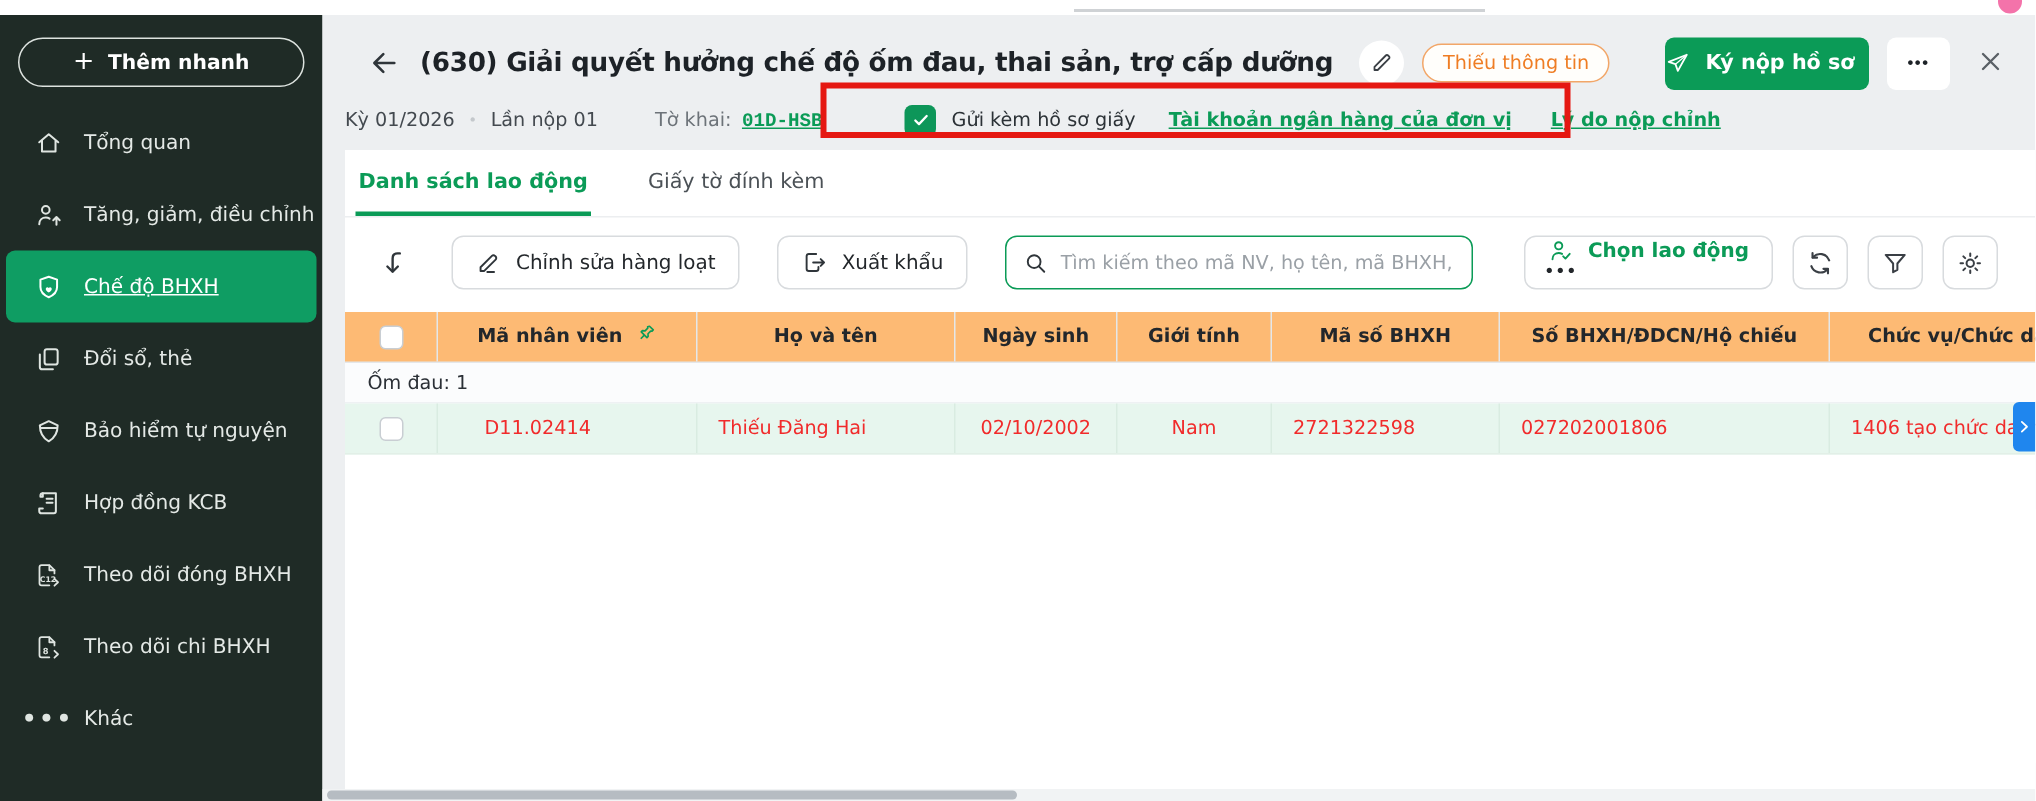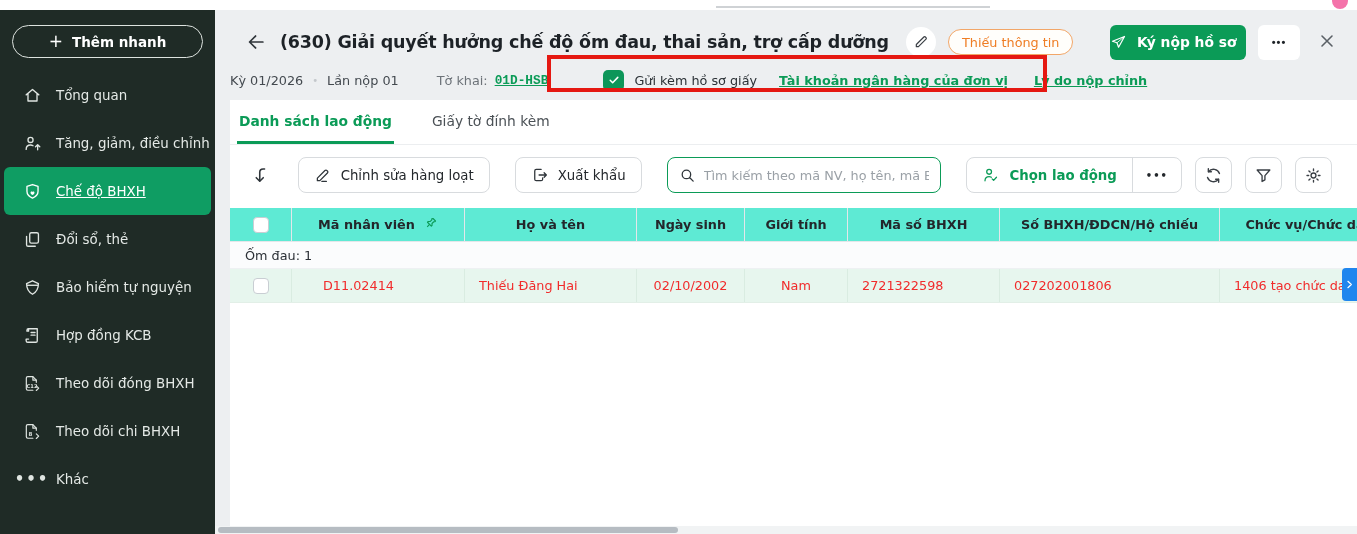--- a/index.html
+++ b/index.html
@@ -97,32 +97,32 @@
     height:36px; border:1px solid #d8dbde; border-radius:8px; background:#fff; cursor:pointer;
     display:flex; align-items:center; gap:9px; padding:0 15px;
     font:400 13.3px "DejaVu Sans","Liberation Sans",sans-serif; color:#23272b; white-space:nowrap;
   }
   .tb-btn svg { width:18px; height:18px; color:#2f353a; }
   .search { width:312px; height:36px; border:1.5px solid #0b9b57; border-radius:8px; display:flex; align-items:center; padding:0 11px; gap:8px; background:#fff; }
   .search svg { width:17px; height:17px; flex:0 0 auto; }
   .search input { border:none; outline:none; flex:1; min-width:0; font:400 12.8px "DejaVu Sans","Liberation Sans",sans-serif; color:#23272b; background:transparent; }
   .search input::placeholder { color:#9aa0a6; }
   .tb-right { margin-left:auto; display:flex; align-items:center; gap:13px; }
-  .choose-group { height:36px; border:1px solid #d8dbde; border-radius:8px; background:#fff; display:flex; align-items:stretch; overflow:hidden; }
+  .choose-group { height:36px; border:1px solid #d8dbde; border-radius:8px; background:#fff; display:flex; align-items:stretch; overflow:hidden;flex-direction:column; }
   .choose-main { display:flex; align-items:center; gap:9px; padding:0 15px; color:#0b9b57; font-weight:600; font-size:13.3px; cursor:pointer; white-space:nowrap; }
   .choose-main svg { width:18px; height:18px; }
   .choose-sep { width:1px; background:#d8dbde; }
   .choose-more { display:flex; align-items:center; padding:0 13px; font-size:10px; font-weight:700; letter-spacing:1px; color:#23272b; cursor:pointer; }
   .sq-btn { width:37px; height:36px; border:1px solid #d8dbde; border-radius:8px; background:#fff; cursor:pointer;
     display:flex; align-items:center; justify-content:center; color:#3a3f45; }
   .sq-btn svg { width:19px; height:19px; }
 
   
   .table { margin-top:10px; }
-  .thead { display:flex; height:34px; background:#5eead4; border-bottom:1px solid #e4e7ea; }
+  .thead { display:flex; height:34px; background:#fdba74; border-bottom:1px solid #e4e7ea; }
   .th {
     display:flex; align-items:center; justify-content:center; gap:8px;
     font-size:12.8px; font-weight:600; color:#23272b;
     border-right:1px solid #e4e7ea; overflow:hidden; white-space:nowrap; flex:0 0 auto;
   }
   .pin svg { width:15px; height:15px; }
   .c0{width:62px;} .c1{width:173px;} .c2{width:172px;} .c3{width:108px;}
   .c4{width:103px;} .c5{width:152px;} .c6{width:220px;} .c7{width:170px; border-right:none;}
   .group-row { height:27px; background:#fbfcfd; border-bottom:1px solid #eef1f3; display:flex; align-items:center; padding-left:15px; font-size:12.8px; color:#2b3036; }
   .trow { display:flex; height:34px; background:#e7f6ee; color:#f12b2b; font-size:12.8px; border-bottom:1px solid #e2efe7; cursor:pointer; }

